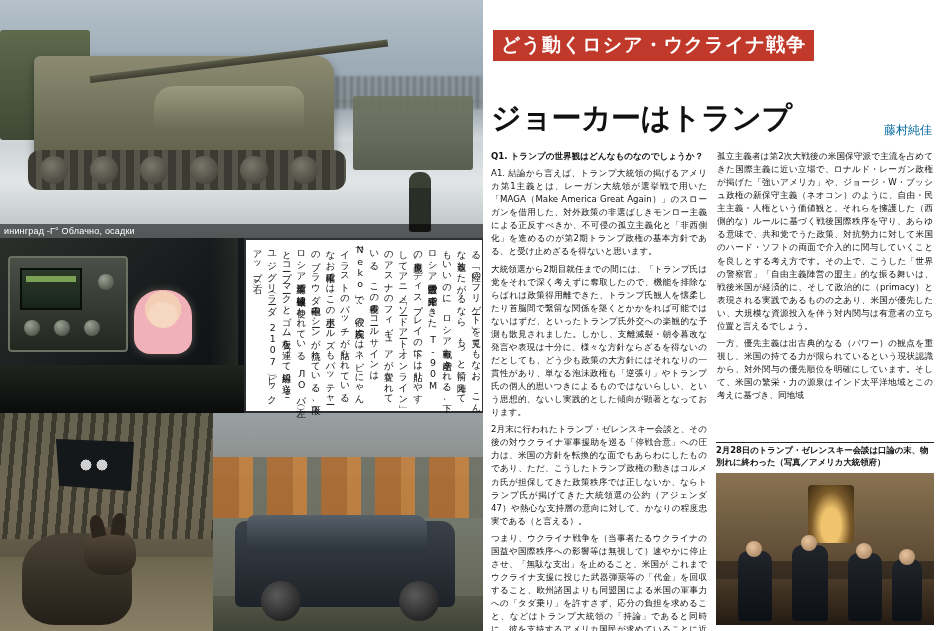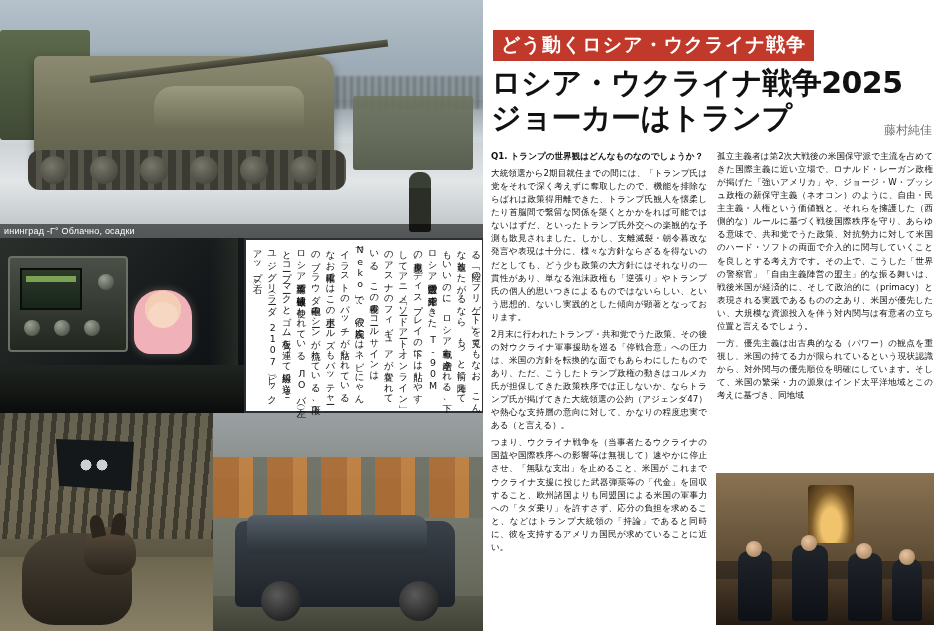--- a/index.html
+++ b/index.html
@@ -116,21 +116,21 @@
   .article { position:relative; width:457px; height:631px; background:#fff; padding:0; }
 
   .kicker { position:absolute; left:10px; top:30px; font-family:"DejaVu Sans",sans-serif;
     font-weight:bold; font-size:19px; color:#ffffff; background:#c0392b; padding:2px 8px 3px 8px;
     letter-spacing:1px; }
   .headline1 { position:absolute; left:8px; top:66px; font-family:"DejaVu Sans",sans-serif;
     font-weight:bold; font-size:30px; line-height:1.12; color:#111; letter-spacing:-0.5px; }
   .headline2 { position:absolute; left:8px; top:104px; font-family:Liberation Mono, monospace;
     font-weight:bold; font-size:30px; line-height:1.12; color:#111; letter-spacing:-0.5px; }
   .byline { position:absolute; right:8px; top:122px; font-family:"DejaVu Sans",sans-serif;
-    font-size:12px; color:#737373; }
+    font-size:12px; color:#0369a1; }
 
   .cols { position:absolute; left:8px; top:150px; width:442px; height:470px;
     display:flex; gap:10px; }
   .col { width:216px; font-family:"DejaVu Sans",sans-serif; font-size:8.6px;
     line-height:1.52; color:#111; text-align:justify; }
   .q { font-weight:bold; color:#111; }
   .para { margin:0 0 4px 0; }
 
   
   .photo-meeting { position:absolute; right:6px; bottom:6px; width:218px; height:152px;
@@ -216,41 +216,42 @@
 
     <div class="caption-col">
       <div class="vtext">上、戦闘チャンネル「Voeniy Osvedomitely」のテレグラムに投稿されたオムスク高等戦車工学学校で改造された BMP‑3。追加された スラットアーマーで、車体後部の増槽口も装くなっている。「陸のフリゲート」を見てもなお、こんな改造したがるなら、もっと前に陣えてもいいのに、ロシア戦車も増産される。下、ロシア国営放送の車紹介できた T-90M の車長席。ディスプレイの下には貼りやすしてアニメ「ソードアート・オンライン」のアスナのフィギュアが置かれている。この車長のコールサインは「Neko」で、彼の左腕にはネビにゃんイラストのパッチが貼られている。なお車幅ではこの車ポールズもバッテャーのブラウダ車砲のシーンが流れている。下段、ロシア軍前線で被弾破壊に使われている ЛОバ（左）とコープマークとゴム板を連って射線に送らΞユジグリ（ラーダ 2107）ピックアップ（右）。</div>
     </div>
 
   </div>
 
   <div class="article">
 
     <div class="kicker">どう動くロシア・ウクライナ戦争</div>
-    <div class="headline1">ロシア・ウクライナ戦争2025</div>
     <div class="headline2">ジョーカーはトランプ</div>
     <div class="byline">藤村純佳</div>
 
     <div class="cols">
 
       <div class="col">
         <p class="para q">Q1. トランプの世界観はどんなものなのでしょうか？</p>
+        <p class="para">A1. 結論から言えば、トランプ大統領の掲げるアメリカ第1主義とは、レーガン大統領が選挙戦で用いた「MAGA（Make America Great Again）」のスローガンを借用した、対外政策の非選ばしきモンロー主義による正反すべきか、不可侵の孤立主義化と「非西側化」を進めるのが第2期トランプ政権の基本方針である、と受け止めざるを得ないと思います。</p>
         <p class="para">大統領選から2期目就任までの間には、「トランプ氏は党をそれで深く考えずに奪取したので、機能を排除ならばれは政策得用離できた、トランプ氏観人を懐柔したり首脳間で繋留な関係を築くとかかをれば可能ではないはずだ、といったトランプ氏外交への楽観的な予測も散見されました。しかし、支離滅裂・朝令暮改な発言や表現は十分に、様々な方針ならざるを得ないのだとしても、どう少も政策の大方針にはそれなりの一貫性があり、単なる泡沫政権も「逆張り」やトランプ氏の個人的思いつきによるものではないらしい、という思想的、ないし実践的とした傾向が顕著となっております。</p>
-        <p class="para">2月末に行われたトランプ・共和党でうた政策、その後の対ウクライナ軍事援助を巡る「停戦合意」への圧力は、米国の方針を転換的な面でもあらわにしたものであり、ただ、こうしたトランプ政権の動きはコルメカ氏が担保してきた政策秩序では正しないか、ならトランプ氏が掲げてきた大統領選の公約（アジェンダ47）や熱心な支持層の意向に対して、かなりの程度忠実である（と言える）。</p>
+        <p class="para">2月末に行われたトランプ・ゼレンスキー会談と、その後の対ウクライナ軍事援助を巡る「停戦合意」への圧力は、米国の方針を転換的な面でもあらわにしたものであり、ただ、こうしたトランプ政権の動きはコルメカ氏が担保してきた政策秩序では正しないか、ならトランプ氏が掲げてきた大統領選の公約（アジェンダ47）や熱心な支持層の意向に対して、かなりの程度忠実である（と言える）。</p>
         <p class="para">つまり、ウクライナ戦争を（当事者たるウクライナの国益や国際秩序への影響等は無視して）速やかに停止させ、「無駄な支出」を止めること、米国が これまでウクライナ支援に投じた武器弾薬等の「代金」を回収すること、欧州諸国よりも同盟国による米国の軍事力への「タダ乗り」を許すさず、応分の負担を求めること、などはトランプ大統領の「持論」であると同時に、彼を支持するアメリカ国民が求めていることに近い。</p>
 
       </div>
 
       <div class="col">
         <p class="para">孤立主義者は第2次大戦後の米国保守派で主流を占めてきた国際主義に近い立場で、ロナルド・レーガン政権が掲げた「強いアメリカ」や、ジョージ・W・ブッシュ政権の新保守主義（ネオコン）のように、自由・民主主義・人権という価値観と、それらを擁護した（西側的な）ルールに基づく戦後国際秩序を守り、あらゆる意味で、共和党でうた政策、対抗勢力に対して米国のハード・ソフトの両面で介入的に関与していくことを良しとする考え方です。その上で、こうした「世界の警察官」「自由主義陣営の盟主」的な振る舞いは、戦後米国が経済的に、そして政治的に（primacy）と表現される実践であるものの之あり、米国が優先したい、大規模な資源投入を伴う対内関与は有意者の立ち位置と言えるでしょう。</p>
         <p class="para">一方、優先主義は出古典的なる（パワー）の観点を重視し、米国の持てる力が限られているという現状認識から、対外関与の優先順位を明確にしています。そして、米国の繁栄・力の源泉はインド太平洋地域とこの考えに基づき、同地域</p>
       </div>
 
     </div>
 
+    <div class="caption-meeting">2月28日のトランプ・ゼレンスキー会談は口論の末、物別れに終わった（写真／アメリカ大統領府）</div>
 
     <div class="photo-meeting">
       <div class="mt-wall"></div>
       <div class="mt-fire"></div>
       <div class="mt-chairs"></div>
       <div class="mt-person" style="left:22px; width:34px; height:70px;"></div>
       <div class="mt-head" style="left:30px; bottom:68px;"></div>
       <div class="mt-person" style="left:76px; width:36px; height:76px;"></div>
       <div class="mt-head" style="left:85px; bottom:74px;"></div>
       <div class="mt-person" style="left:132px; width:34px; height:68px;"></div>

